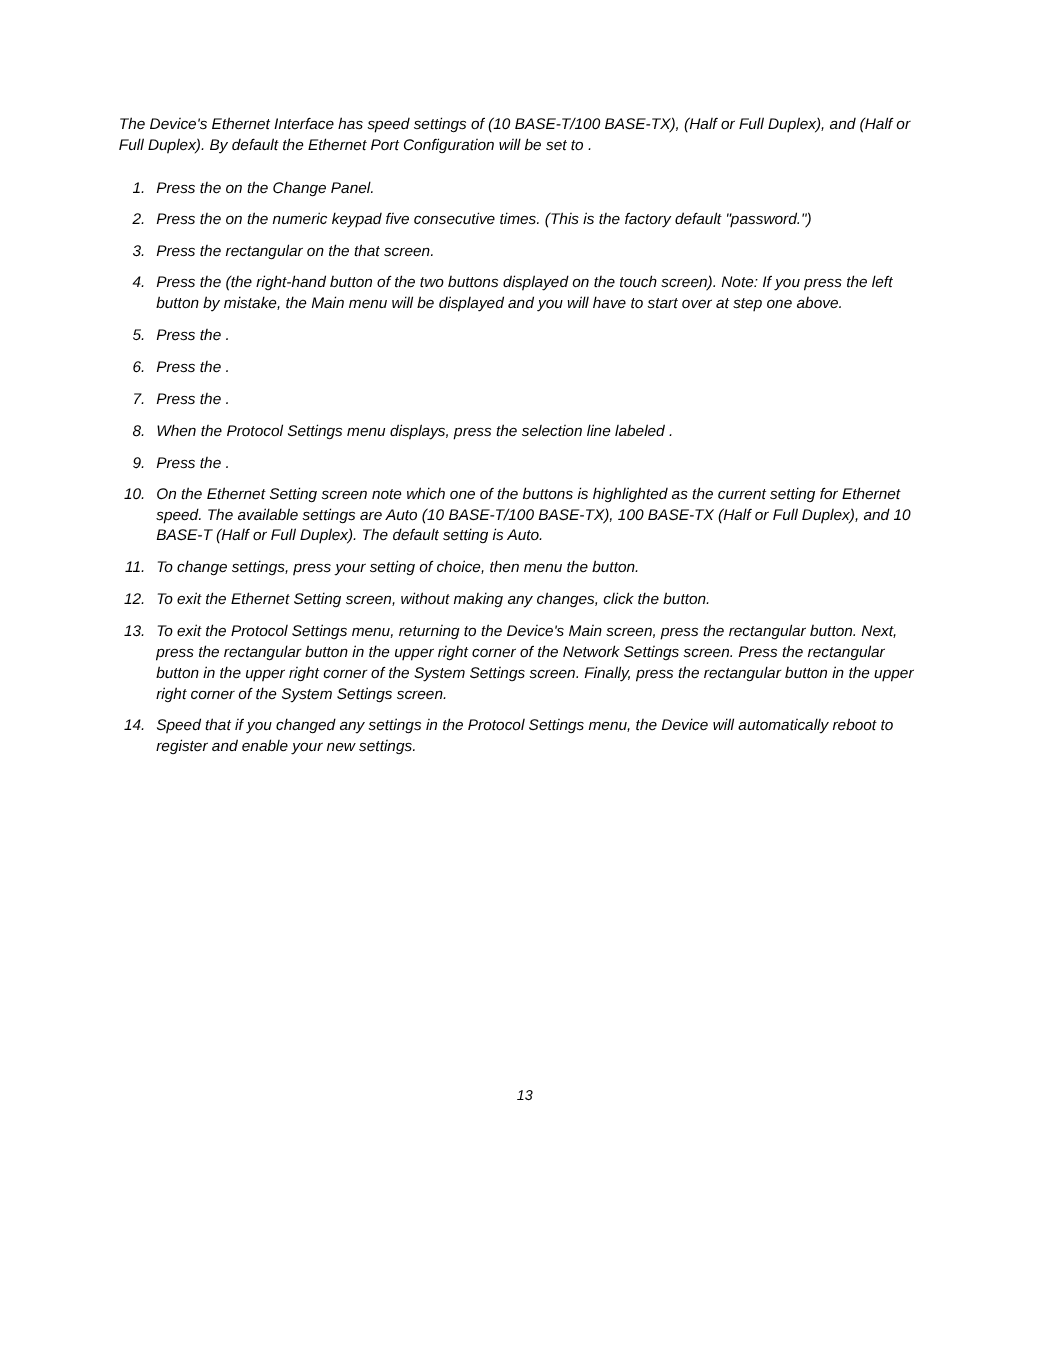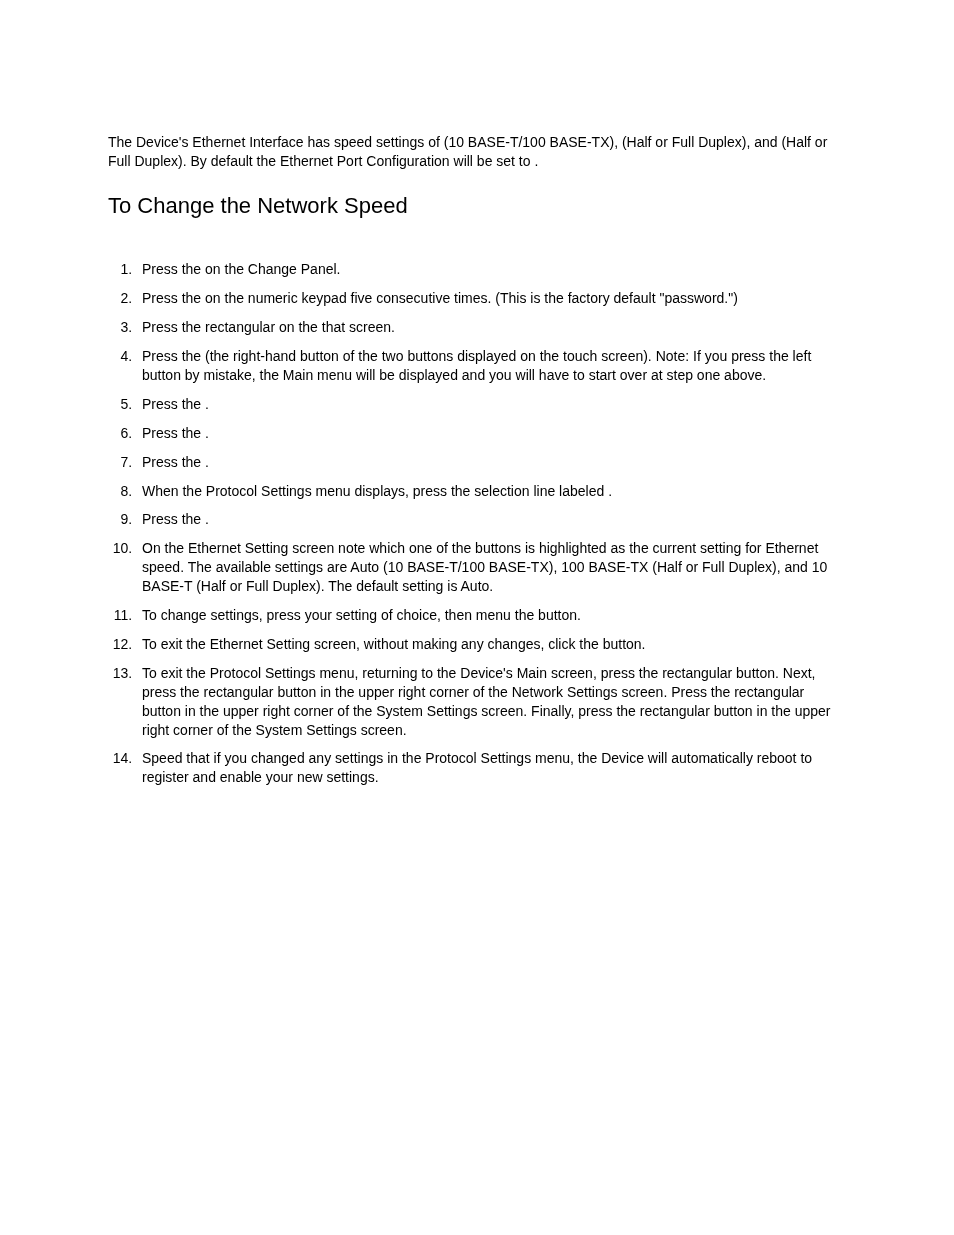--- a/index.html
+++ b/index.html
@@ -6,21 +6,22 @@
       font-family: Arial, Helvetica, sans-serif;
       font-size: 14px;
       line-height: 1.35;
       color: #000;
       width: 954px;
       margin: 0;
       padding: 0;
       background: #fff;
     }
     .page {
-      padding: 119px 108px 0 108px;
+      padding: 89px 108px 0 108px;
+      font-style: italic;
     }
     .intro {
       margin-bottom: 20px;
     }
     h2.heading {
       font-size: 22px;
       font-weight: normal;
       margin: 8px 0 40px 0;
     }
     ol.steps {
@@ -38,33 +39,33 @@
       margin-top: 300px;
     }
   </style>
 </head>
 <body>
 
 <div class="page">
 
   <p class="intro">The Device's Ethernet Interface has speed settings of          (10 BASE-T/100 BASE-TX),                        (Half or Full Duplex), and                     (Half or Full Duplex).  By default the Ethernet Port Configuration will be set to           .</p>
 
-  <h2 class="heading">To Change the Network Speed</h2>
 
   <ol class="steps">
     <li>Press the                                       on the Change Panel.</li>
     <li>Press the                on the numeric keypad five consecutive times.  (This is the factory default "password.")</li>
     <li>Press the rectangular                               on the that screen.</li>
     <li>Press the                                              (the right-hand button of the two buttons displayed on the touch screen).  Note:  If you press the left button by mistake, the Main menu will be displayed and you will have to start over at step one above.</li>
     <li>Press the                                                   .</li>
     <li>Press the                                                    .</li>
     <li>Press the                                                   .</li>
     <li>When the Protocol Settings menu displays, press the selection line labeled                                    .</li>
     <li>Press the                                                   .</li>
     <li>On the Ethernet Setting screen note which one of the buttons is highlighted as the current setting for Ethernet speed.  The available settings are Auto (10 BASE-T/100 BASE-TX), 100 BASE-TX (Half or Full Duplex), and 10 BASE-T (Half or Full Duplex).  The default setting is Auto.</li>
     <li>To change settings, press your setting of choice, then menu the           button.</li>
     <li>To exit the Ethernet Setting screen, without making any changes, click the               button.</li>
     <li>To exit the Protocol Settings menu, returning to the Device's Main screen, press the rectangular              button.  Next, press the rectangular              button in the upper right corner of the Network Settings screen.  Press the rectangular              button in the upper right corner of the System Settings screen.  Finally, press the rectangular             button in the upper right corner of the System Settings screen.</li>
     <li>Speed that if you changed any settings in the Protocol Settings menu, the Device will automatically reboot to register and enable your new settings.</li>
   </ol>
 
+  <div class="page-number">13</div>
 
 </div>
 
 </body></html>

